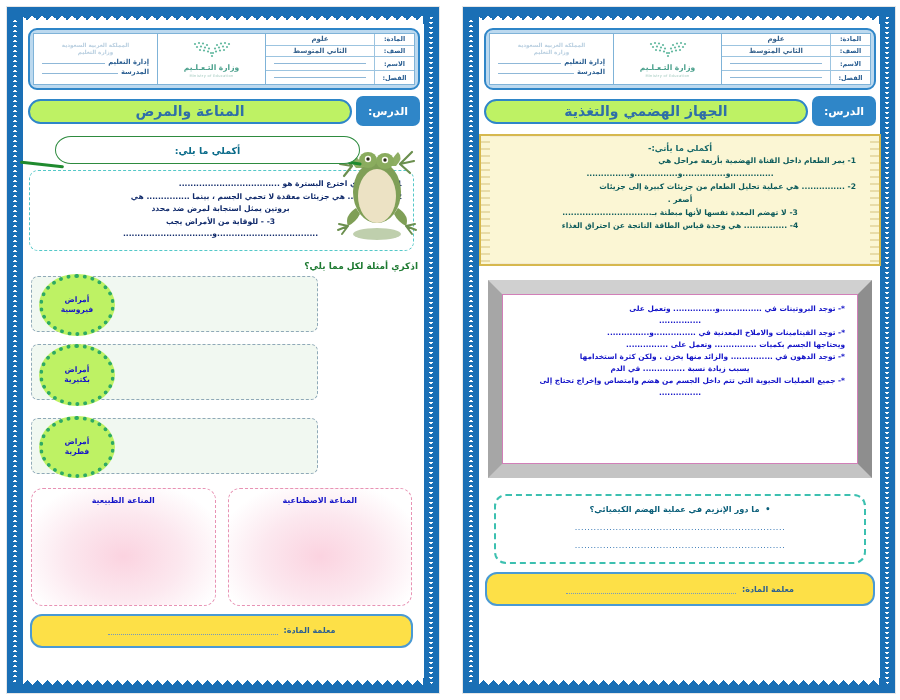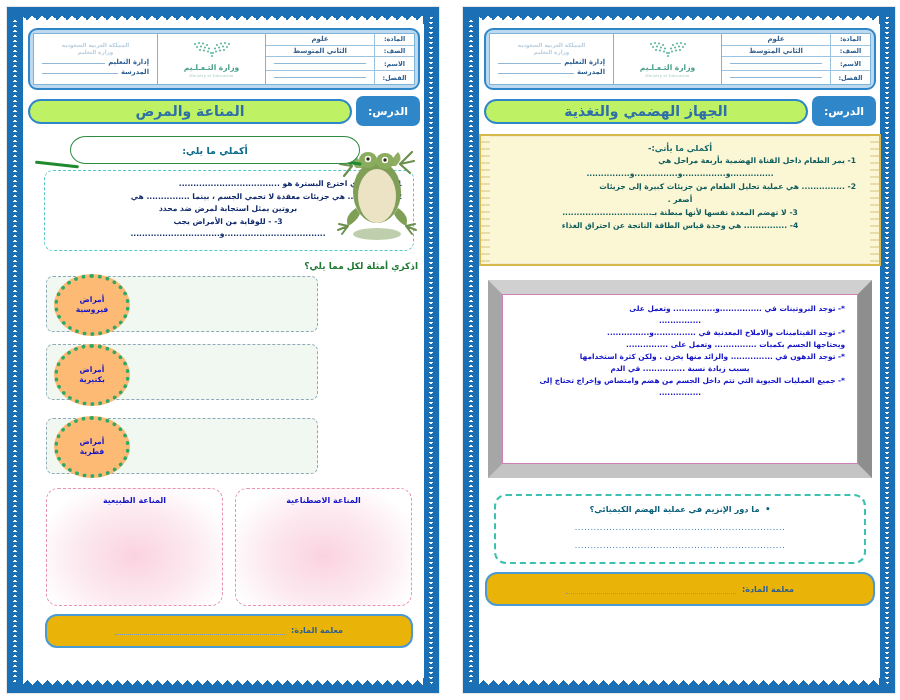--- a/index.html
+++ b/index.html
@@ -138,21 +138,21 @@
     flex-shrink:0;
   }
   .lesson-title {
     flex:1; height: 25px; background:#bef264;
     border:2px solid #2f86c8; border-radius:15px;
     color:#2f6fa8; font-size:14px; font-weight:bold;
     display:flex; align-items:center; justify-content:center;
   }
 
   
-  .lp-body { position:relative; padding: 4px 6px 0 16px; }
+  .lp-body { position:relative; padding: 4px 6px 0 1px; }
 
   .bubble {
     position:relative; margin: 6px 58px 0 30px;
     height: 28px;
     border:1.6px solid #2e8b3f; border-radius: 16px/14px;
     background:#fff;
     display:flex; align-items:center; justify-content:center;
     color:#0a6b8a; font-size:9.5px; font-weight:bold;
   }
   .tongue {
@@ -194,21 +194,21 @@
   }
   .ans-box.b1 { top: 0px; }
   .ans-box.b2 { top: 68px; }
   .ans-box.b3 { top: 142px; }
 
   .oval {
     position:absolute; left: 14px;
     width: 76px; height: 62px;
     border: 4px dotted #2eaa64;
     border-radius: 50%;
-    background:#fdba74;
+    background:#bef264;
     display:flex; flex-direction:column; align-items:center; justify-content:center;
     color:#1414c8; font-size:7.6px; font-weight:bold; line-height:1.25;
   }
   .oval.o1 { top: -2px; }
   .oval.o2 { top: 68px; }
   .oval.o3 { top: 140px; }
 
   .pink-row { display:flex; gap: 12px; margin: 6px 6px 0 6px; }
   .pink-box {
     flex:1; height: 118px;
@@ -216,21 +216,21 @@
     border-radius: 12px;
     background: radial-gradient(ellipse at 50% 58%, #fbd3e0 0%, #fce8ef 45%, #ffffff 82%);
     padding-top: 7px; text-align:center;
   }
   .pink-box .lbl { color:#1414c8; font-size:8px; font-weight:bold; }
 
   
   .footer {
     margin: 8px 5px 0 5px; height: 34px;
     border: 2px solid #4a9ad4; border-radius: 12px;
-    background:#eab308;
+    background:#fde047;
     display:flex; align-items:center; justify-content:center; gap:6px;
     padding: 0 14px;
   }
   .footer .flab { font-size:8px; color:#2b5f92; font-weight:bold; }
   .footer .fdash { width: 170px; border-bottom:1px dotted #7799bb; height:9px; }
 
   
   .yellowbox {
     position:relative;
     margin: 8px 6px 0 6px;

